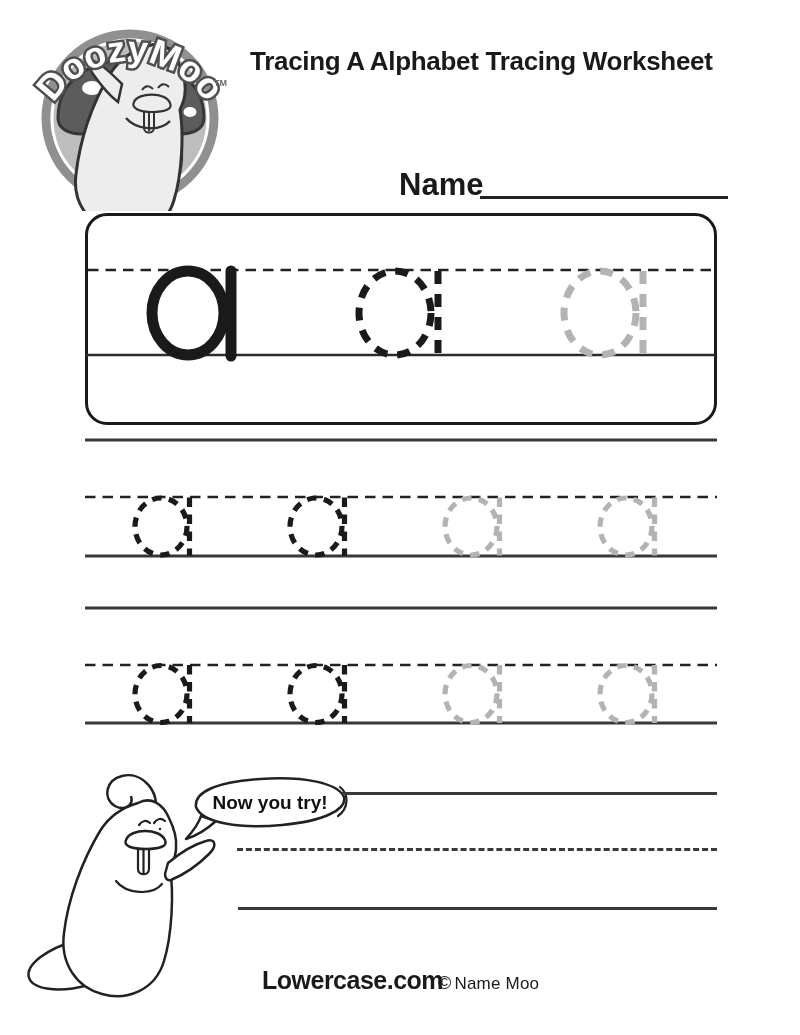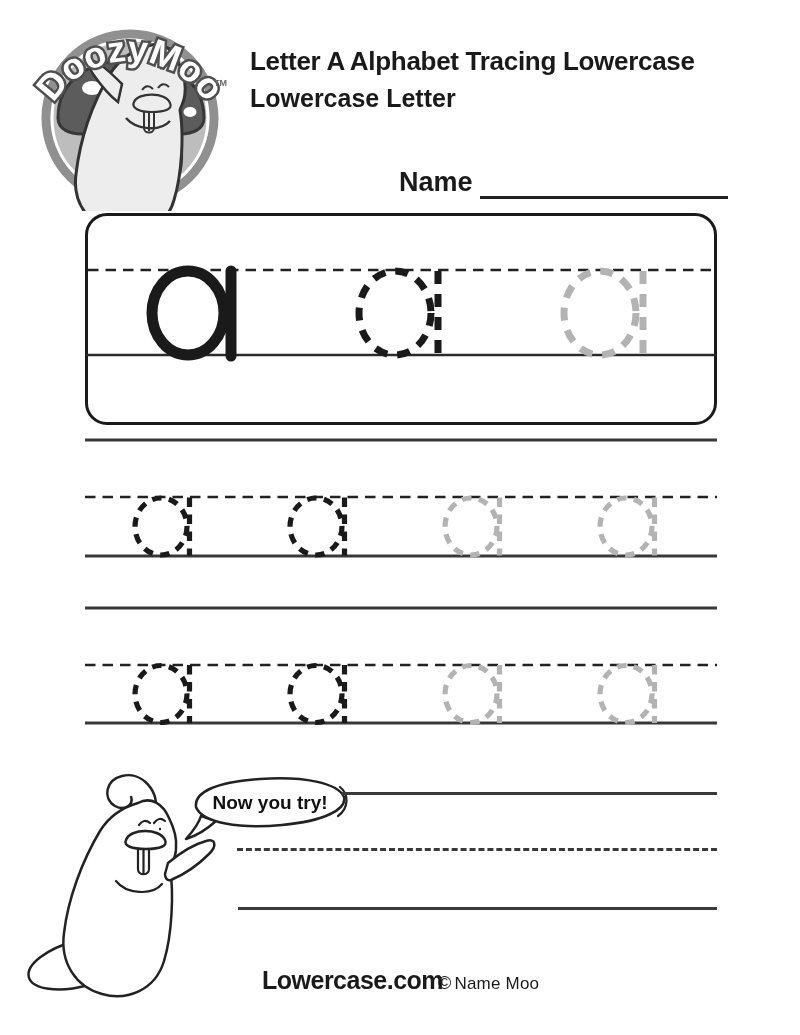--- a/index.html
+++ b/index.html
@@ -8,21 +8,21 @@
     font-family:"Liberation Sans",sans-serif;color:#1a1a1a;overflow:hidden;
   }
   .abs{position:absolute;}
 
   
   .title-block{left:250px;top:46px;width:520px;}
   .title-line1{font-size:26px;font-weight:700;letter-spacing:-0.3px;white-space:nowrap;}
   .title-line2{font-size:25px;font-weight:700;margin-top:7px;}
 
   
-  .name-label{left:399px;top:167px;font-size:27px;font-weight:700;}
+  .name-label{left:399px;top:167px;font-size:31px;font-weight:700;}
   .name-line{left:480px;top:196px;width:248px;height:3px;background:#222;}
 
   
   .display-box{left:85px;top:213px;width:632px;height:212px;
     border:3px solid #1a1a1a;border-radius:22px;box-sizing:border-box;}
   .box-svg{left:85px;top:213px;}
 
   
   .wline{stroke:#383838;stroke-width:3;}
   .wline-thin{stroke:#2b2b2b;stroke-width:2.4;}
@@ -92,22 +92,21 @@
   <defs>
     <path id="brand-arc" d="M 13,122 A 90 90 0 0 1 187,122" fill="none"></path>
   </defs>
   <text class="logo-arc-text">
     <textPath href="#brand-arc" startOffset="50%" text-anchor="middle">DoozyMoo</textPath>
   </text>
   <text class="tm-text" x="184" y="80">TM</text>
 </svg>
 
 <div class="abs title-block">
-  <div class="title-line1">Letter A Alphabet Tracing Lowercase</div>
-  <div class="title-line2">Lowercase Letter</div>
+  <div class="title-line1">Tracing A Alphabet Tracing Worksheet</div>
 </div>
 
 <div class="abs name-label">Name</div>
 <div class="abs name-line"></div>
 
 <div class="abs display-box"></div>
 <svg class="abs box-svg" width="632" height="212" viewBox="85 213 632 212">
   <defs>
     <g id="glyph-a-big">
       <ellipse class="glyph" cx="0" cy="0" rx="36" ry="42"></ellipse>

